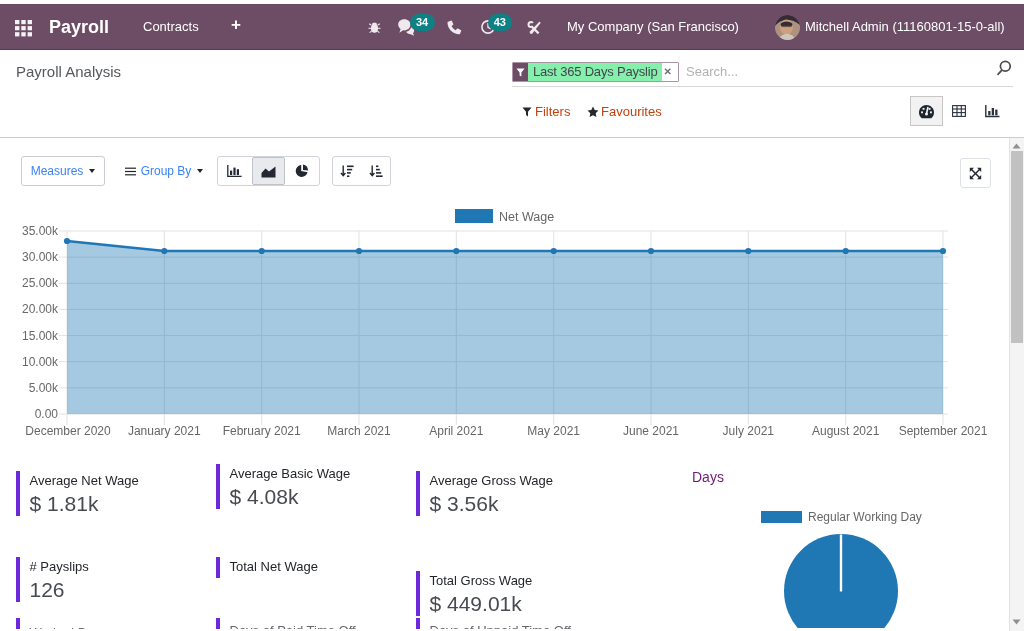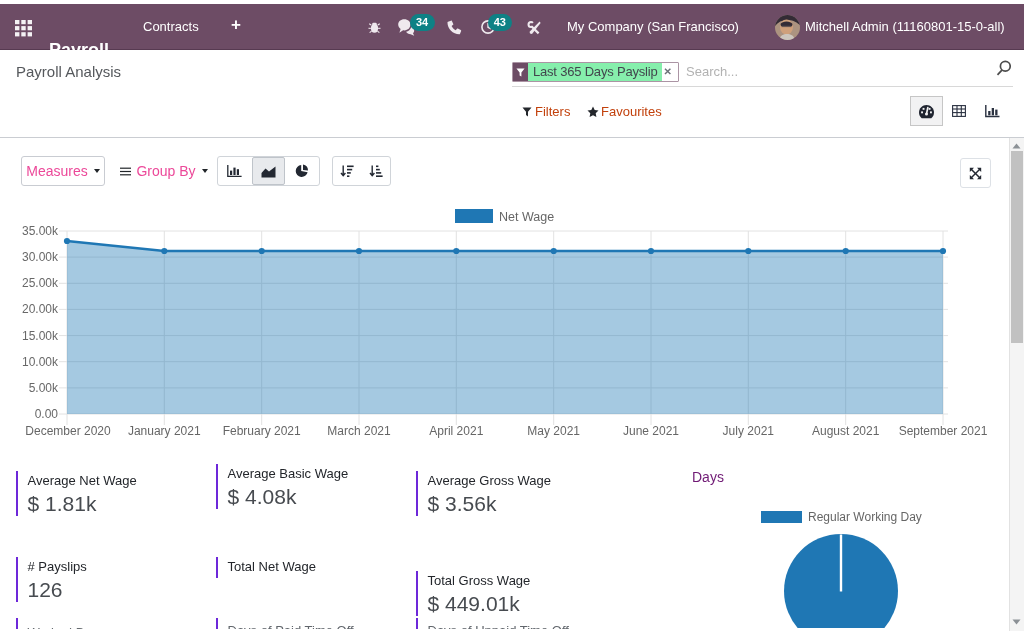--- a/index.html
+++ b/index.html
@@ -21,30 +21,30 @@
   #searchph{position:absolute;left:686px;top:64px;font-size:13px;color:#b2b2b2;}
   #searchline{position:absolute;left:512px;top:86px;width:501px;height:1px;background:#d8d8d8;}
   .cpbtn{position:absolute;top:104px;font-size:13px;color:#c2410c;font-weight:500;}
   
   .vs{position:absolute;top:96px;width:33px;height:30px;box-sizing:border-box;
       display:flex;align-items:center;justify-content:center;}
   .vs.active{background:#f2f2f3;border:1px solid #c6c6c6;}
   #divider{position:absolute;left:0;top:137px;width:1024px;height:1px;background:#cacdd2;}
   
   .btn{position:absolute;top:156px;height:30px;box-sizing:border-box;background:#fff;
-       display:flex;align-items:center;justify-content:center;font-size:14px;color:#ec4899;}
+       display:flex;align-items:center;justify-content:center;font-size:12px;color:#3b82f6;}
   .bordered{border:1px solid #c9ccd2;border-radius:3px;}
   .caret{display:inline-block;width:0;height:0;border-left:3.5px solid transparent;
          border-right:3.5px solid transparent;border-top:4px solid #212529;margin-left:6px;}
   .grp{position:absolute;top:156px;height:30px;box-sizing:border-box;border:1px solid #d0d4d9;
        border-radius:3px;display:flex;}
   .grp .cell{width:33.5px;height:28px;display:flex;align-items:center;justify-content:center;box-sizing:border-box;}
   .grp .cell.active{background:#e8eaed;border:1px solid #bfc4ca;border-radius:2px;}
   
-  .kpi{position:absolute;width:180px;border-left:2px solid #6d28d9;padding:2px 0 0 9.5px;box-sizing:border-box;}
+  .kpi{position:absolute;width:180px;border-left:4px solid #6d28d9;padding:2px 0 0 9.5px;box-sizing:border-box;}
   .kpi .lbl{font-size:13px;line-height:15px;color:#23262b;margin-bottom:4px;white-space:nowrap;}
   .kpi .val{font-size:21px;line-height:24px;color:#474b50;}
 </style>
 </head>
 <body>
 <div id="page">
 
   <div id="nav"></div>
   <svg class="abs" style="left:15px;top:20px" width="18" height="17" viewBox="0 0 18 17">
     <g fill="#f4f2f4">
@@ -52,21 +52,21 @@
         <rect x="6.3" y="0" width="4.4" height="4.2"></rect>
         <rect x="12.6" y="0" width="4.4" height="4.2"></rect>
       <rect x="0" y="6.1" width="4.4" height="4.2"></rect>
         <rect x="6.3" y="6.1" width="4.4" height="4.2"></rect>
         <rect x="12.6" y="6.1" width="4.4" height="4.2"></rect>
       <rect x="0" y="12.2" width="4.4" height="4.2"></rect>
         <rect x="6.3" y="12.2" width="4.4" height="4.2"></rect>
         <rect x="12.6" y="12.2" width="4.4" height="4.2"></rect>
     </g>
   </svg>
-  <div class="navtxt" style="left:49px;top:17px;font-size:18px;font-weight:bold;line-height:21px;margin-top:23px;">Payroll</div>
+  <div class="navtxt" style="left:49px;top:17px;font-size:18px;font-weight:bold;line-height:21px;">Payroll</div>
   <div class="navtxt" style="left:143px;top:19px;">Contracts</div>
   <div class="navtxt" style="left:231px;top:17px;font-size:17px;font-weight:bold;">+</div>
 
   <svg class="abs" style="left:368px;top:21px" width="13" height="13" viewBox="0 0 16 16">
     <g fill="#efe9ee">
       <ellipse cx="8" cy="9" rx="4.4" ry="5.6"></ellipse>
       <rect x="5.2" y="2.2" width="5.6" height="3" rx="1.5"></rect>
       <g stroke="#efe9ee" stroke-width="1.3" fill="none">
         <path d="M4 5 L1.5 3.4"></path>
           <path d="M12 5 L14.5 3.4"></path>

